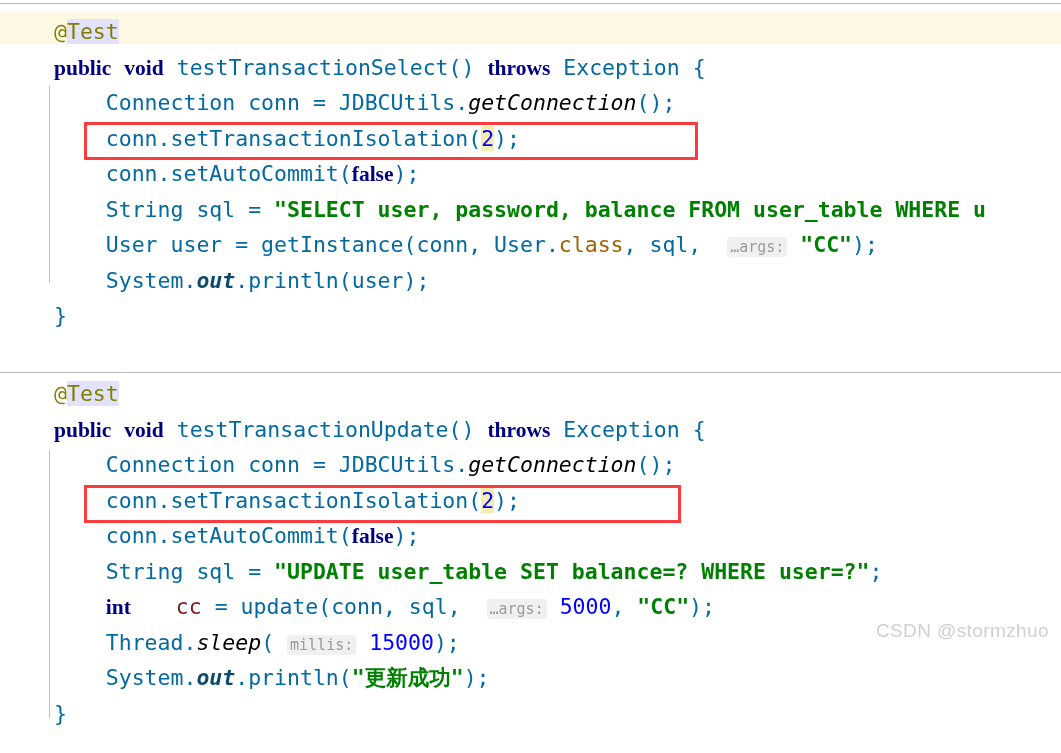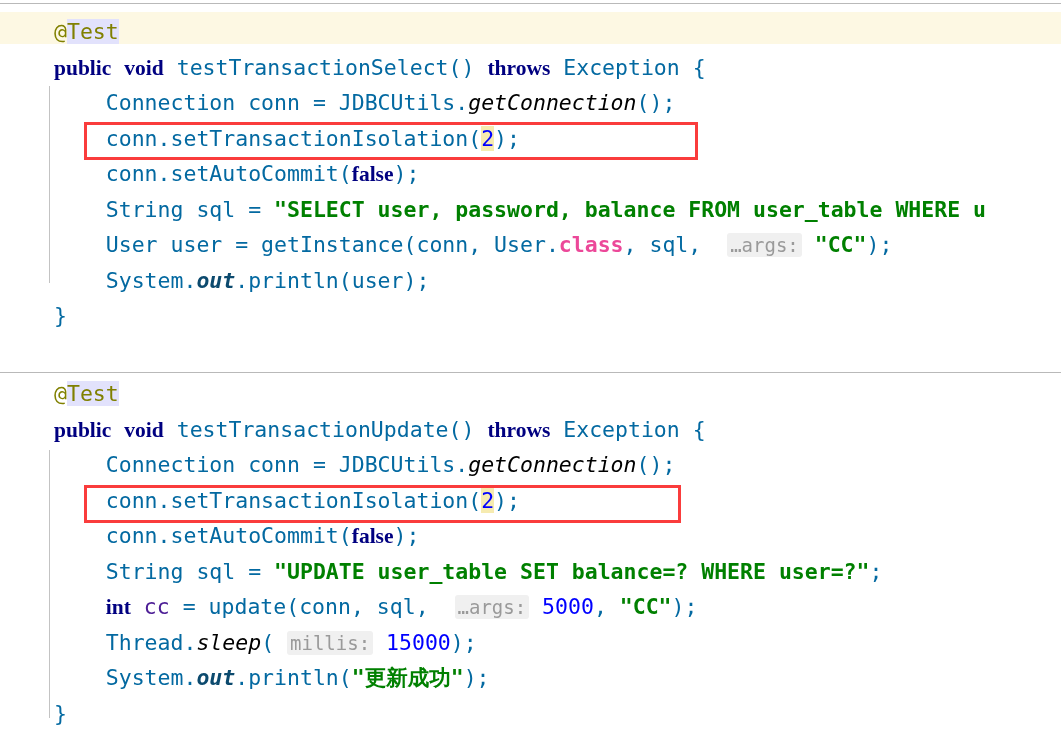--- a/index.html
+++ b/index.html
@@ -70,28 +70,28 @@
 
   
   .kw       { color: #000080; font-weight: bold; font-family: Liberation Serif, serif; }            
   .anno     { color: #808000; }                                
   .anno-hl  { background: #e2e2fc; }                           
   .str      { color: #008000; font-weight: bold; }             
   .num      { color: #0000ff; }                                
   .num-hl   { background: #f6ebb0; }                           
   .stat     { color: #000000; font-style: italic; margin-top: 18px; }            
   .field    { color: #0c4a6e; font-weight: bold; font-style: italic; } 
-  .cls-kw   { color: #ec4899; font-weight: bold; text-align: right; }             
-  .gray     { color: #4c1d95; }                                
+  .cls-kw   { color: #a16207; font-weight: normal; text-align: right; }             
+  .gray     { color: #7f1d1d; margin-left: 32px; }                                
   .hint {
     color: #9a9a9a;
     background: #f0f0f0;
     border-radius: 3px;
     padding: 1px 3px;
-    font-size: 19px;
+    font-size: 15px;
   }
   .plain { color: #0369a1; }
 
   
   .redbox {
     position: absolute;
     border: 3px solid #fa3c3c;
     box-sizing: border-box;
     pointer-events: none;
     background: transparent;
@@ -123,14 +123,15 @@
 
   <div class="code-block" id="block2"><div class="line"><span class="anno">@</span><span class="anno anno-hl">Test</span></div><div class="line"><span class="kw">public</span><span class="plain"> </span><span class="kw">void</span><span class="plain"> testTransactionUpdate() </span><span class="kw">throws</span><span class="plain"> Exception {</span></div><div class="line"><span class="plain">    Connection conn = JDBCUtils.</span><span class="stat">getConnection</span><span class="plain">();</span></div><div class="line"><span class="plain">    conn.setTransactionIsolation(</span><span class="num num-hl">2</span><span class="plain">);</span></div><div class="line"><span class="plain">    conn.setAutoCommit(</span><span class="kw">false</span><span class="plain">);</span></div><div class="line"><span class="plain">    String sql = </span><span class="str">"UPDATE user_table SET balance=? WHERE user=?"</span><span class="plain">;</span></div><div class="line"><span class="plain">    </span><span class="kw">int</span><span class="plain"> </span><span class="gray">cc</span><span class="plain"> = update(conn, sql,  </span><span class="hint">…args:</span><span class="plain"> </span><span class="num">5000</span><span class="plain">, </span><span class="str">"CC"</span><span class="plain">);</span></div><div class="line"><span class="plain">    Thread.</span><span class="stat">sleep</span><span class="plain">( </span><span class="hint">millis:</span><span class="plain"> </span><span class="num">15000</span><span class="plain">);</span></div><div class="line"><span class="plain">    System.</span><span class="field">out</span><span class="plain">.println(</span><span class="str">"更新成功"</span><span class="plain">);</span></div><div class="line"><span class="plain">}</span></div></div>
 
   <div id="overlay">
       <div class="indent-guide" style="left: 49px; top: 86px; height: 197px;"></div>
       <div class="indent-guide" style="left: 49px; top: 450px; height: 268px;"></div>
       <div class="redbox" style="left: 84px; top: 122px; width: 614px; height: 38px; border-color: rgb(250, 60, 60);"></div>
       <div class="redbox" style="left: 84px; top: 485px; width: 597px; height: 38px; border-color: rgb(250, 60, 60);"></div>
     </div>
 
+  <div class="watermark">CSDN @stormzhuo</div>
 
 </div>
 
 </body></html>

